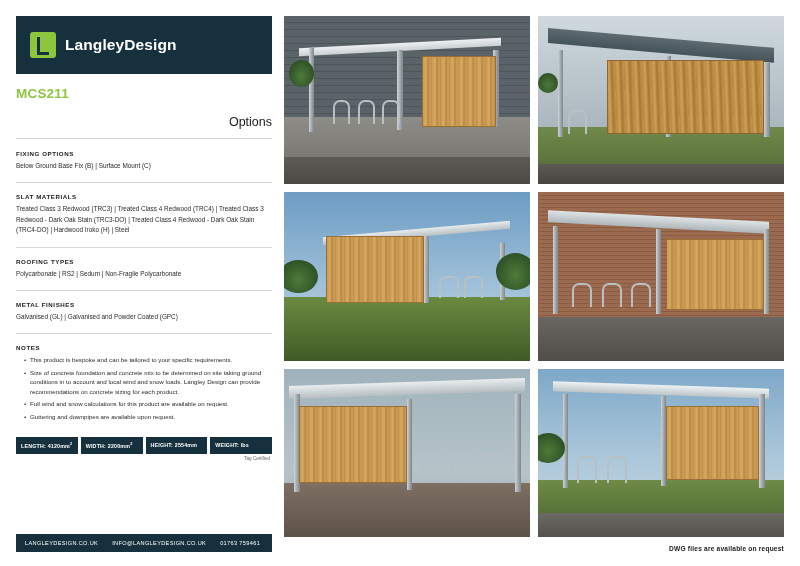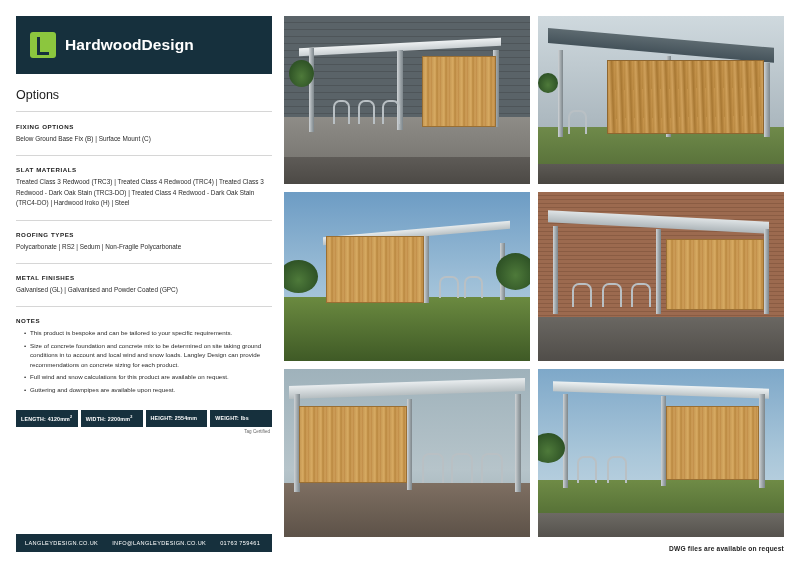--- a/index.html
+++ b/index.html
@@ -75,20 +75,21 @@
     font-weight: bold;
     margin-top: 12px;
     letter-spacing: .2px;
   }
   .options-heading {
     font-size: 12.5px;
     margin-top: 14px;
     padding-bottom: 9px;
     border-bottom: 1px solid #d6d6d6;
     color: #1b1b1b;
+    text-align: right;
   }
 
   .spec-block { margin-top: 11px; }
   .spec-block + .spec-block {
     border-top: 1px solid #d6d6d6;
     padding-top: 10px;
   }
   .spec-title {
     font-size: 6.2px;
     font-weight: bold;
@@ -241,23 +242,24 @@
 </head>
 <body>
 
 <div class="page">
   <div class="layout">
 
     <div class="left">
 
       <div class="logo-bar">
         <div class="logo-mark"></div>
-        <div class="logo-text"><span>Hardwood</span><span class="design">Design</span></div>
-      </div>
-
+        <div class="logo-text"><span>Langley</span><span class="design">Design</span></div>
+      </div>
+
+      <div class="code">MCS211</div>
       <div class="options-heading">Options</div>
 
       <div class="spec-block">
         <div class="spec-title">FIXING OPTIONS</div>
         <div class="spec-body">Below Ground Base Fix (B)  |  Surface Mount (C)</div>
       </div>
 
       <div class="spec-block">
         <div class="spec-title">SLAT MATERIALS</div>
         <div class="spec-body">Treated Class 3 Redwood (TRC3)  |  Treated Class 4 Redwood (TRC4)  |  Treated Class 3 Redwood - Dark Oak Stain (TRC3-DO)  |  Treated Class 4 Redwood - Dark Oak Stain (TRC4-DO)  |  Hardwood Iroko (H)  |  Steel</div>

